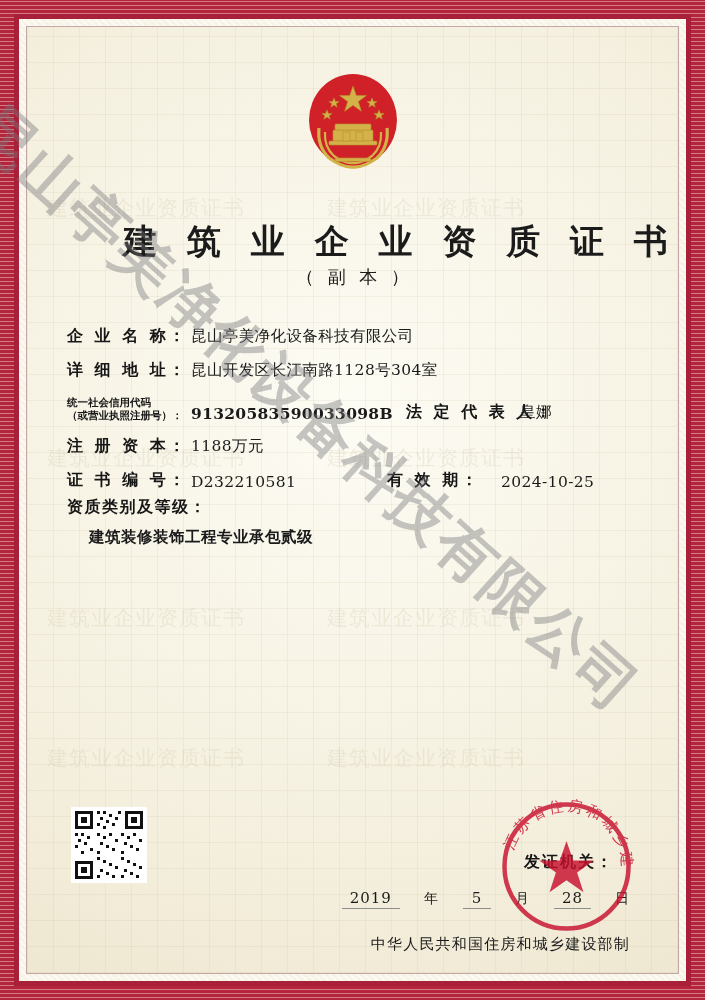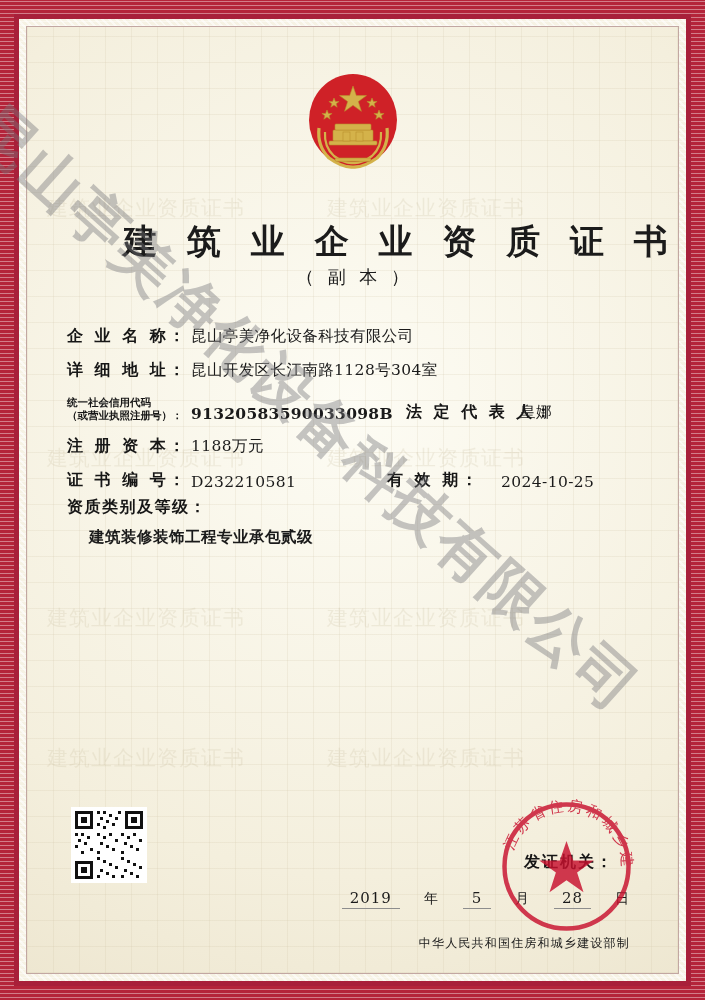--- a/index.html
+++ b/index.html
@@ -258,21 +258,21 @@
     min-width: 12px;
     text-align: center;
     font-size: 15px;
   }
   .date-line .u { font-size: 14px; }
   .ministry {
     position: absolute;
     right: 48px;
     top: 908px;
     font-family: Liberation Mono, monospace;
-    font-size: 12px;
+    font-size: 15px;
     color: #1a1a1a;
     letter-spacing: 1.2px;
   }
 
   
   .seal {
     position: absolute;
     left: 462px;
     top: 762px;
     width: 155px;

